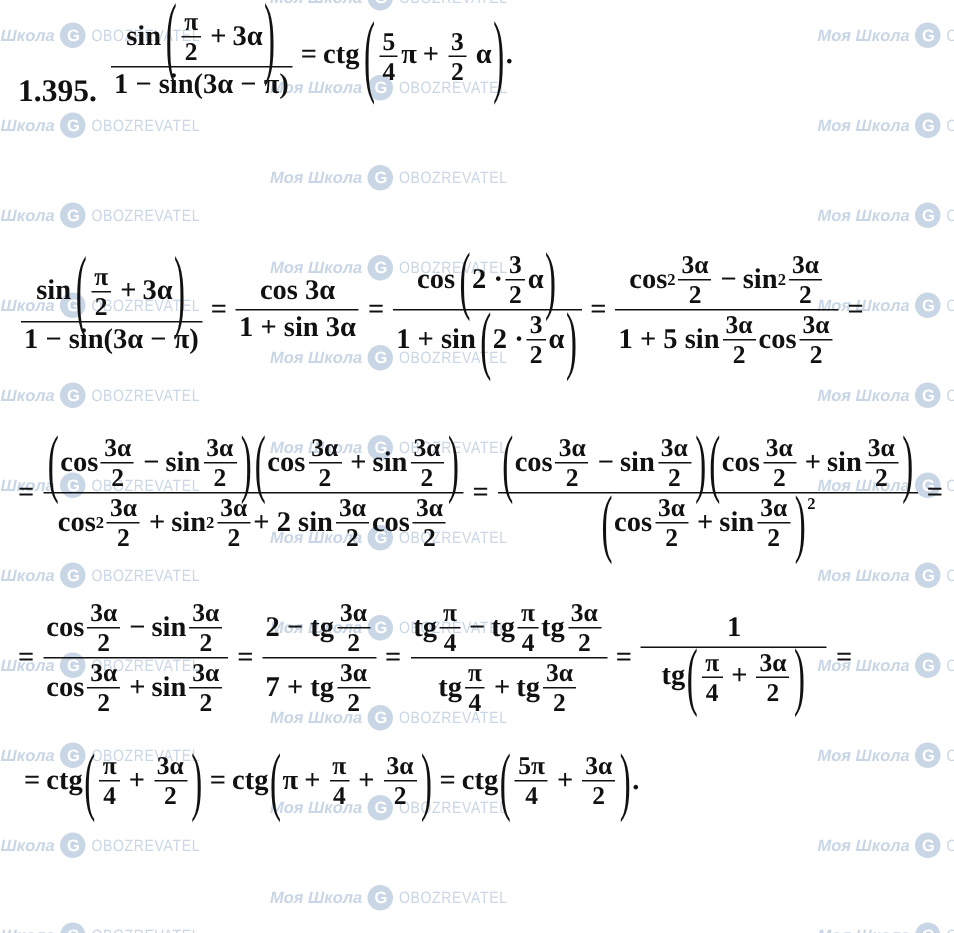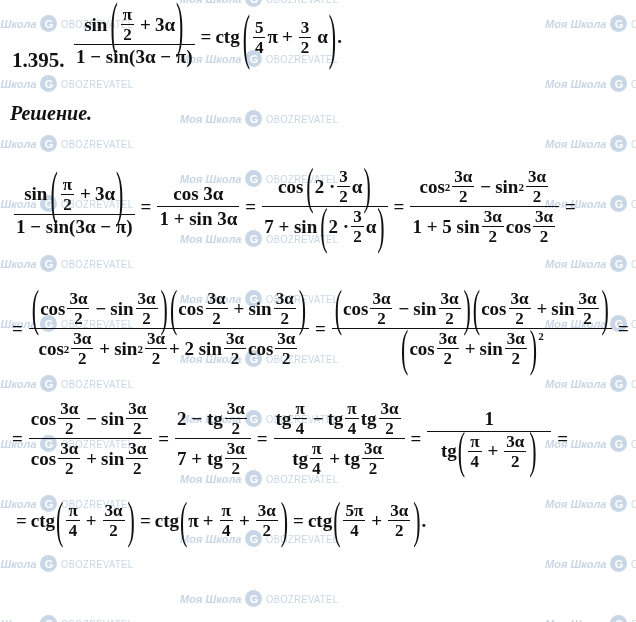--- a/index.html
+++ b/index.html
@@ -235,21 +235,20 @@
       <span class="frac sm">
           <span class="n">3</span>
           <span class="d">2</span>
         </span>
       <span style="margin-left:4px">α</span>
       <span class="b">)</span>
       </span>
     <span>.</span>
   </div>
 
-  <div class="heading">Решение.</div>
 
   <div class="line" style="left:12px;top:168px;">
     <span class="frac">
       <span class="n">
           <span class="fn">sin</span>
         <span class="par big">
             <span class="b">(</span>
           <span class="frac sm">
               <span class="n">π</span>
               <span class="d">2</span>
@@ -275,21 +274,21 @@
             <span>2 ·</span>
           <span class="frac sm">
               <span class="n">3</span>
               <span class="d">2</span>
             </span>
           <span>α</span>
             <span class="b">)</span>
           </span>
         </span>
       <span class="d">
-          <span class="fn">7 + sin</span>
+          <span class="fn">1 + sin</span>
         <span class="par">
             <span class="b">(</span>
             <span>2 ·</span>
           <span class="frac sm">
               <span class="n">3</span>
               <span class="d">2</span>
             </span>
           <span>α</span>
             <span class="b">)</span>
           </span>

